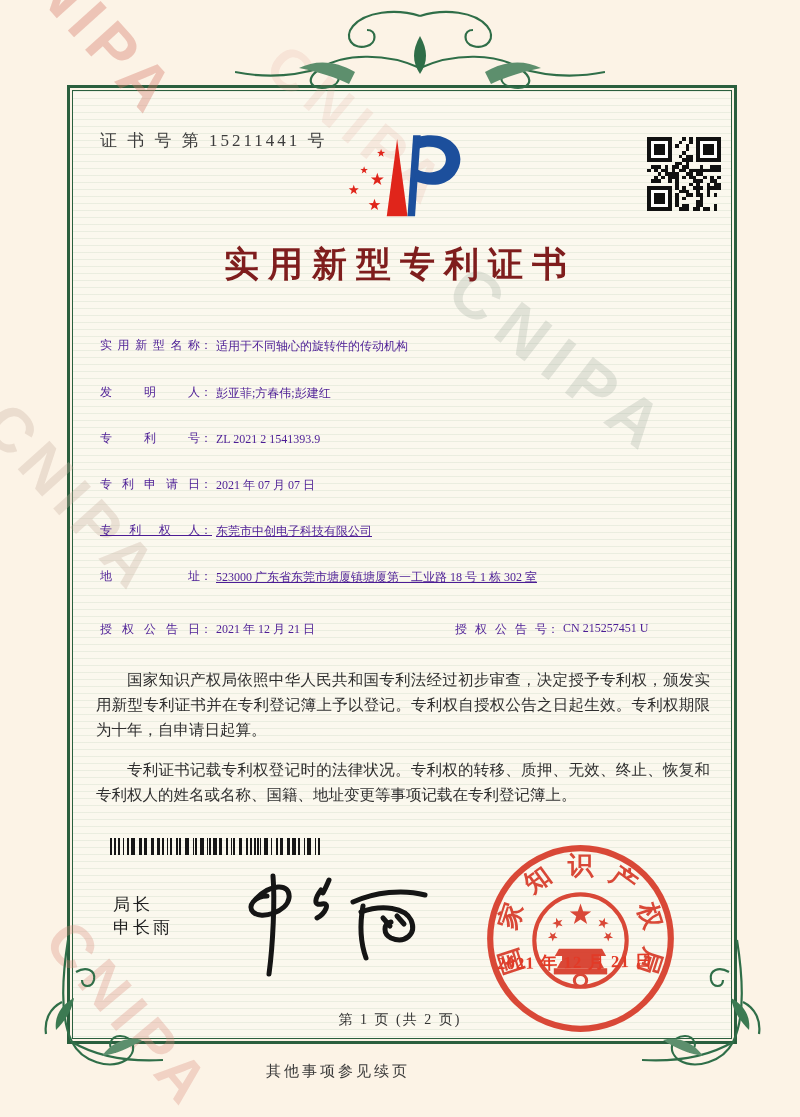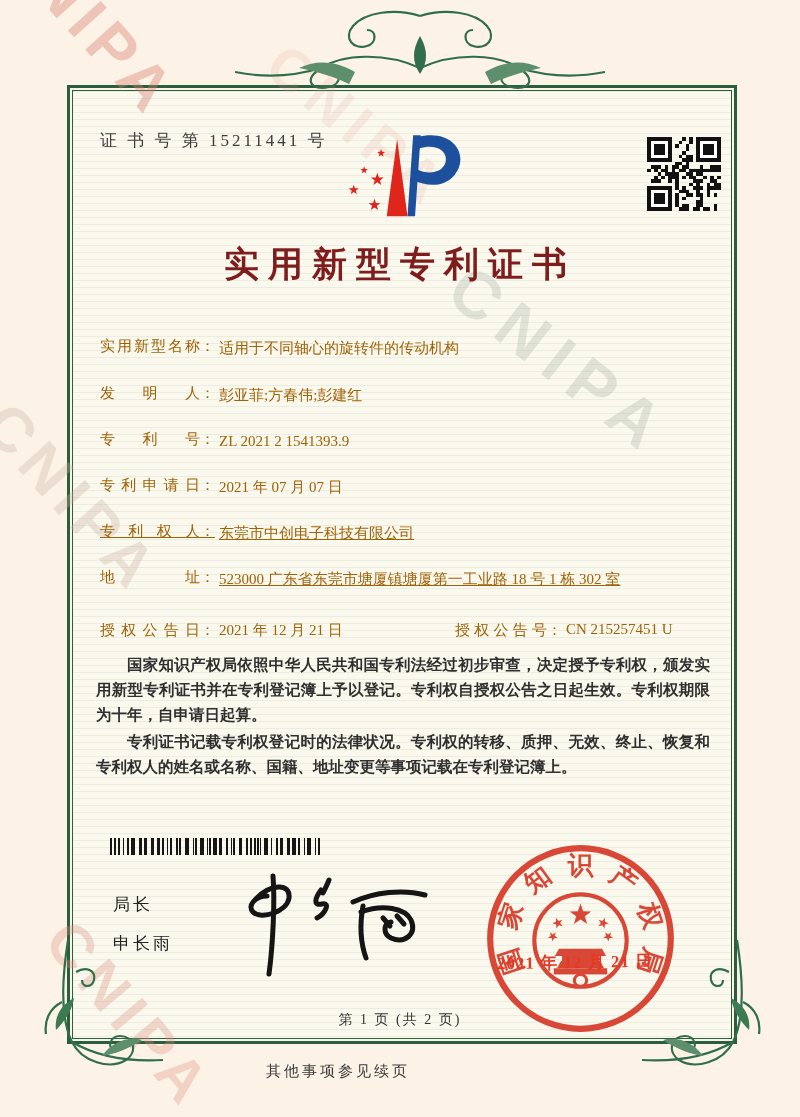--- a/index.html
+++ b/index.html
@@ -32,37 +32,37 @@
 
   .content{position:absolute;inset:0;z-index:3;}
 
   .cert-no{position:absolute;left:100px;top:129px;font-size:17px;letter-spacing:3px;color:#3c3c3c;}
   .logo{position:absolute;left:333px;top:124px;}
   .qr{position:absolute;left:647px;top:137px;width:74px;height:74px;}
 
   .title{position:absolute;left:0;top:241px;width:800px;text-align:center;
          font-size:35px;font-weight:bold;letter-spacing:9px;color:#7f1d1d;}
 
-  .frow{position:absolute;left:100px;width:612px;display:flex;font-size:15px;color:#a16207;}
+  .frow{position:absolute;left:100px;width:612px;display:flex;font-size:12px;color:#4c1d95;}
   .lbl{display:inline-block;width:100px;text-align-last:justify;text-align:justify;flex:0 0 100px;}
   .colon{flex:0 0 auto;margin-right:4px;}
   .val{flex:1;line-height:1.55;}
   .r1{top:337px;} .r2{top:384px;} .r3{top:430px;} .r4{top:476px;justify-content:flex-end;} .r5{top:522px;text-decoration:underline;}
   .r6{top:568px;} .r7{top:621px;}
   .pair2{position:absolute;left:355px;top:0;display:flex;}
   .pair2 .lbl{width:92px;flex-basis:92px;}
 
   .paras{position:absolute;left:96px;top:652px;width:614px;font-size:15.5px;
          line-height:1.62;color:#2f2f2f;text-align:justify;}
-  .paras p{margin:0 0 2px 0;text-indent:2em;font-weight:bold;}
+  .paras p{margin:15px 0 2px 0;text-indent:2em;}
 
   .barcode{position:absolute;left:110px;top:838px;width:215px;height:17px;}
 
   .director{position:absolute;left:113px;top:893px;font-size:17px;letter-spacing:3px;color:#222;}
-  .director div{margin-bottom:16px;}
+  .director div{}
   .sig{position:absolute;left:225px;top:866px;}
 
   .seal{position:absolute;left:483px;top:841px;}
   .seal-date{position:absolute;left:497px;top:951px;font-size:17px;font-weight:600;
              color:#e23a27;letter-spacing:1px;transform:rotate(-1deg);white-space:nowrap;}
 
   .page-ind{position:absolute;left:0;top:1011px;width:800px;text-align:center;
             font-size:14px;color:#333;letter-spacing:2px;}
   .cont-note{position:absolute;left:0;top:1062px;width:676px;text-align:center;
              font-size:15px;color:#3a3a3a;letter-spacing:3px;}

